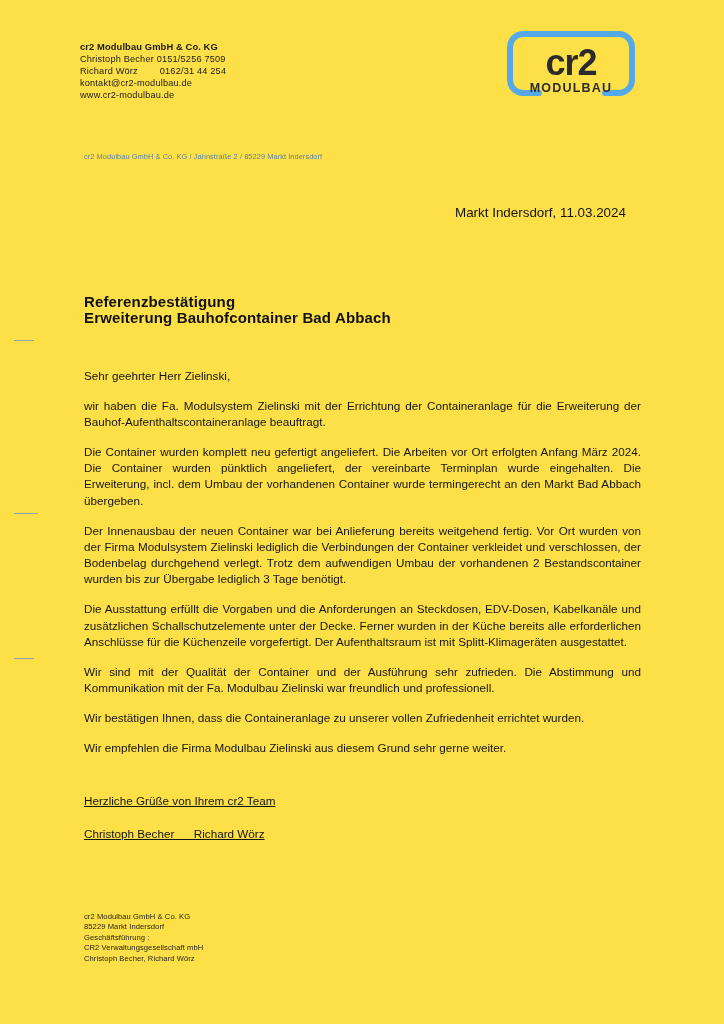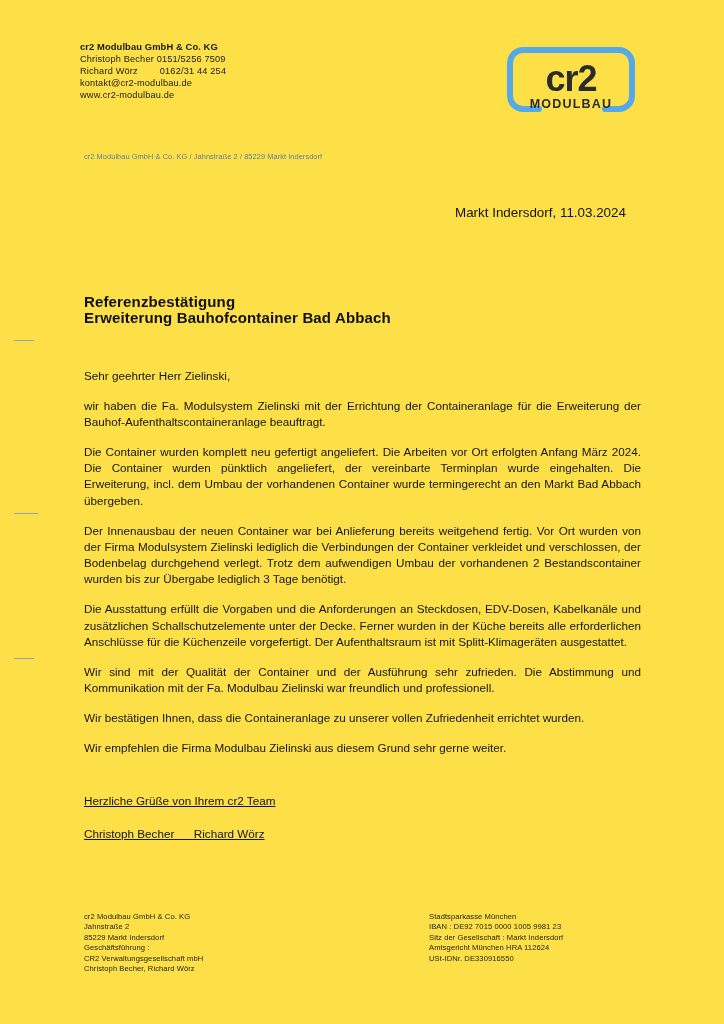--- a/index.html
+++ b/index.html
@@ -49,21 +49,21 @@
     letter-spacing: 0.01em;
   }
   .lh-row {
     white-space: pre;
   }
 
   
   .logo {
     position: absolute;
     left: 503px;
-    top: 46px;
+    top: 30px;
     width: 136px;
     height: 68px;
   }
   .logo svg { display: block; }
 
   
   .sender-line {
     position: absolute;
     left: 84px;
     top: 152px;
@@ -205,29 +205,21 @@
 
   <div class="closing">
     <div>Herzliche Grüße von Ihrem cr2 Team</div>
     <div class="signers">Christoph Becher      Richard Wörz</div>
   </div>
 
   <div class="footer">
     <div class="cols">
       <div class="col-left">
         <div class="f-row">cr2 Modulbau GmbH &amp; Co. KG</div>
-        <div class="f-row">Jahnstraße 2</div>
         <div class="f-row">85229 Markt Indersdorf</div>
         <div class="f-row">Geschäftsführung :</div>
         <div class="f-row">CR2 Verwaltungsgesellschaft mbH</div>
         <div class="f-row">Christoph Becher, Richard Wörz</div>
       </div>
-      <div class="col-right">
-        <div class="f-row">Stadtsparkasse München</div>
-        <div class="f-row">IBAN : DE92 7015 0000 1005 9981 23</div>
-        <div class="f-row">Sitz der Gesellschaft : Markt Indersdorf</div>
-        <div class="f-row">Amtsgericht München HRA 112624</div>
-        <div class="f-row">USt-IDNr. DE330916550</div>
-      </div>
     </div>
   </div>
 
 </div>
 
 </body></html>

